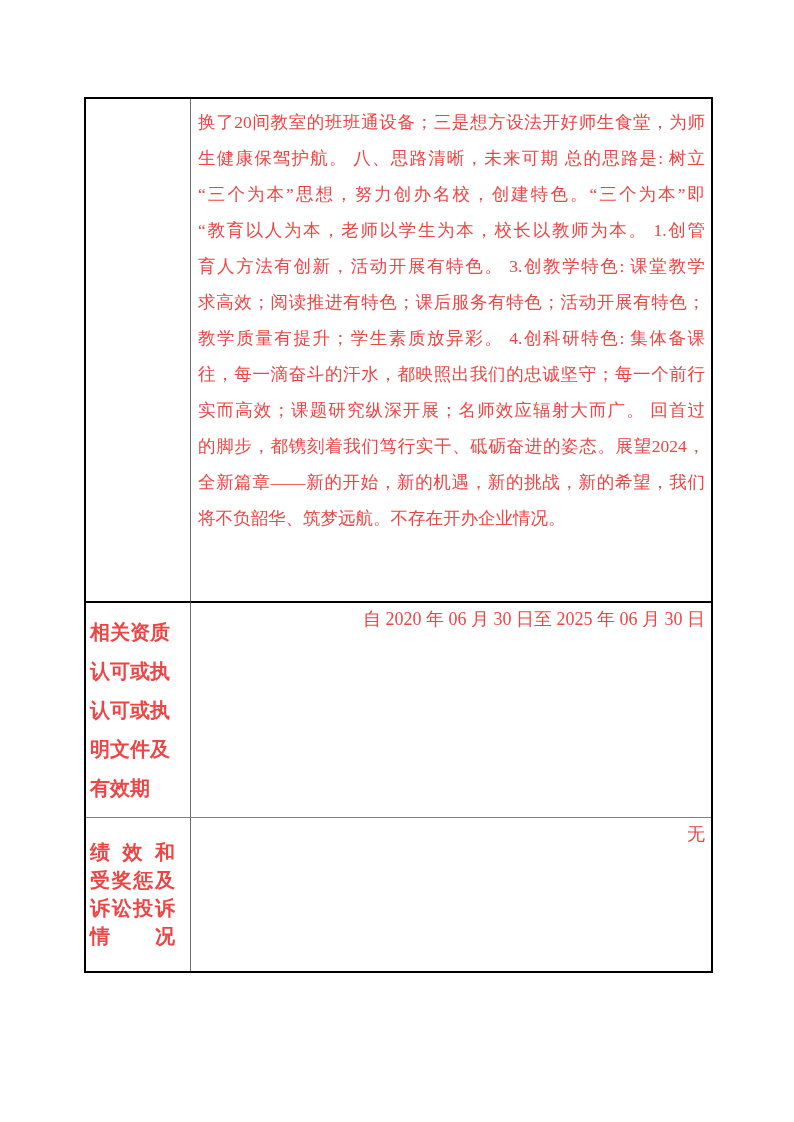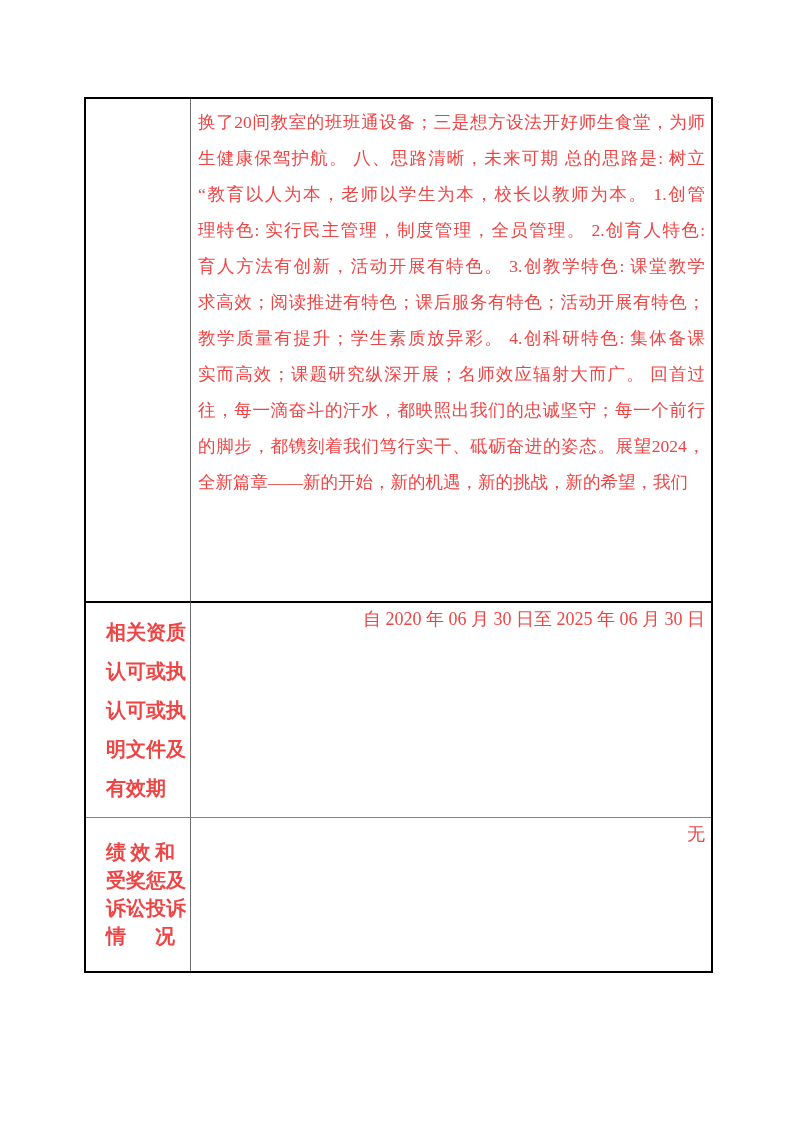--- a/index.html
+++ b/index.html
@@ -52,21 +52,21 @@
     text-align-last: justify;
     white-space: nowrap;
   }
   .para .t-line:last-child {
     text-align-last: left;
   }
   
   .label-cell {
     font-weight: bold;
     font-size: 20px;
-    padding: 10px 15px 0 20px;
+    padding: 10px 15px 0 4px;
   }
   .label-cell .t-line {
     line-height: 39px;
     white-space: nowrap;
   }
   .label-cell.justified {
     padding-top: 20px;
   }
   .label-cell.justified .t-line {
     line-height: 28px;
@@ -84,29 +84,30 @@
 </head>
 <body>
 
 <div class="page">
   <div class="doc-table">
 
     <div class="cell label-col"></div>
     <div class="cell content-col para">
         <div class="t-line">换了20间教室的班班通设备；三是想方设法开好师生食堂，为师</div>
         <div class="t-line">生健康保驾护航。 八、思路清晰，未来可期 总的思路是: 树立</div>
+        <div class="t-line">“三个为本”思想，努力创办名校，创建特色。“三个为本”即</div>
         <div class="t-line">“教育以人为本，老师以学生为本，校长以教师为本。  1.创管</div>
-        <div class="t-line">理特色: 实行民主管理，制度管理，全员管理。 2.创育人特色:</div>
         <div class="t-line">育人方法有创新，活动开展有特色。  3.创教学特色: 课堂教学</div>
         <div class="t-line">求高效；阅读推进有特色；课后服务有特色；活动开展有特色；</div>
         <div class="t-line">教学质量有提升；学生素质放异彩。  4.创科研特色: 集体备课</div>
+        <div class="t-line">往，每一滴奋斗的汗水，都映照出我们的忠诚坚守；每一个前行</div>
         <div class="t-line">实而高效；课题研究纵深开展；名师效应辐射大而广。  回首过</div>
-        <div class="t-line">往，每一滴奋斗的汗水，都映照出我们的忠诚坚守；每一个前行</div>
         <div class="t-line">的脚步，都镌刻着我们笃行实干、砥砺奋进的姿态。展望2024，</div>
         <div class="t-line">全新篇章——新的开始，新的机遇，新的挑战，新的希望，我们</div>
+        <div class="t-line">将不负韶华、筑梦远航。不存在开办企业情况。</div>
       </div>
 
     <div class="cell label-col row2 label-cell">
         <div class="t-line">相关资质</div>
         <div class="t-line">认可或执</div>
         <div class="t-line">认可或执</div>
         <div class="t-line">明文件及</div>
         <div class="t-line">有效期</div>
       </div>
     <div class="cell content-col row2 value-cell">

